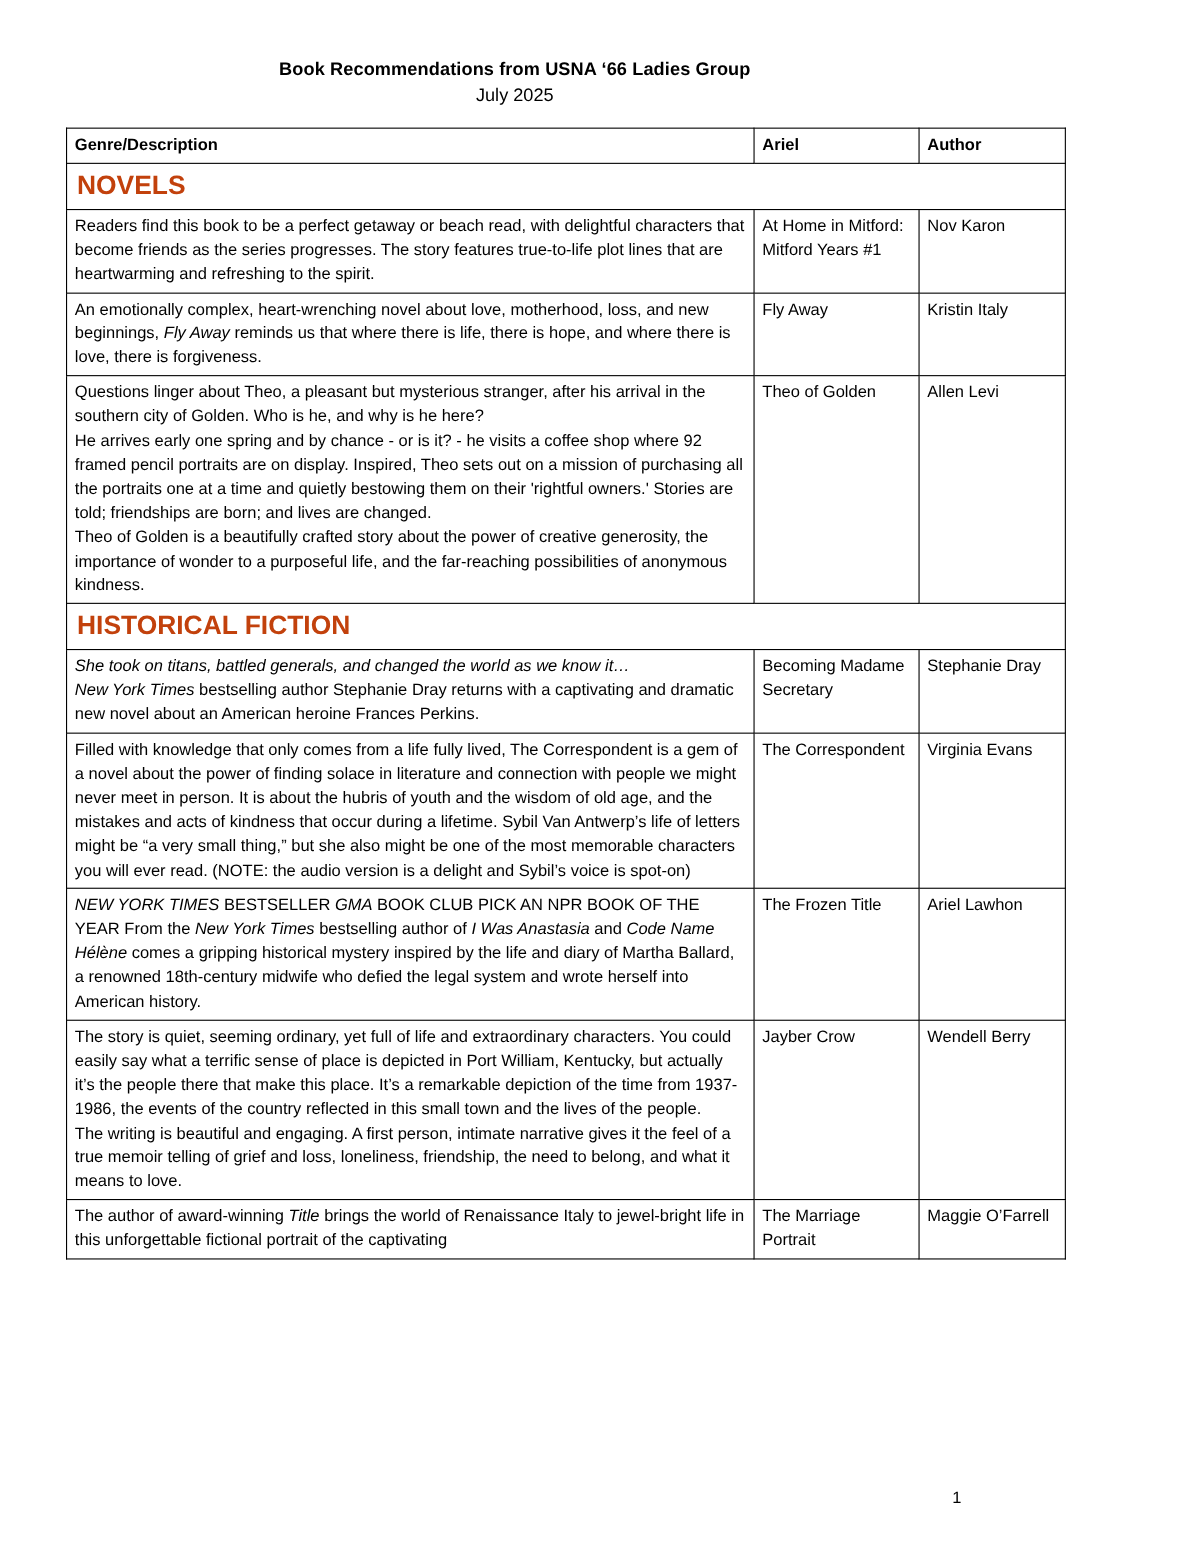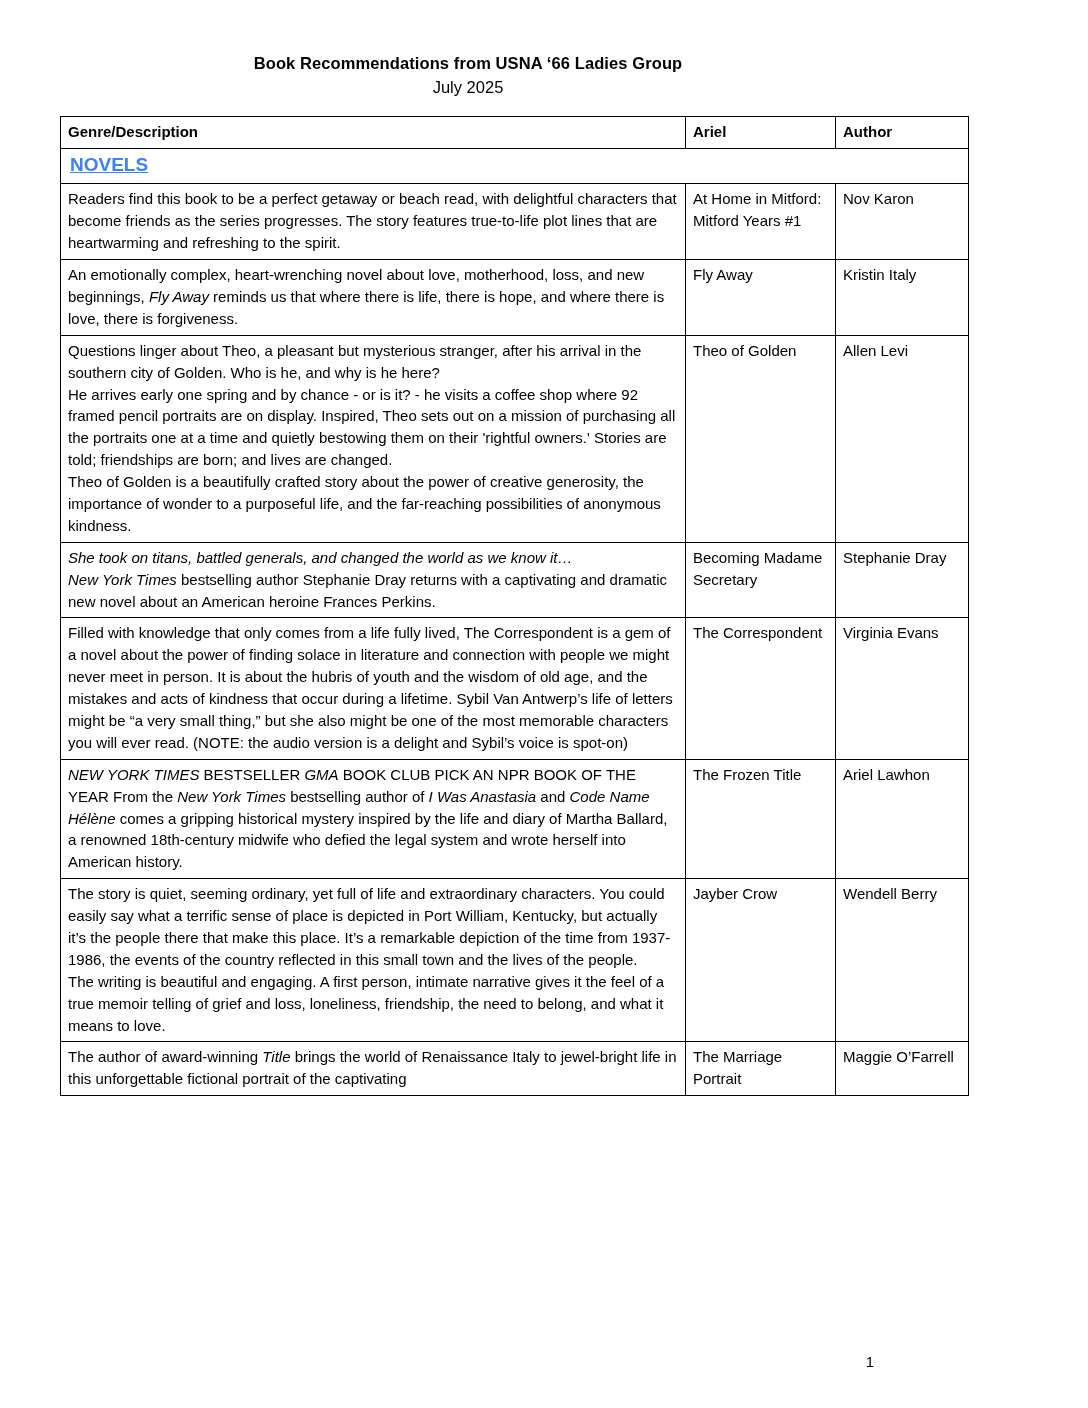--- a/index.html
+++ b/index.html
@@ -54,26 +54,25 @@
   col.c-title { width: 150px; }
   col.c-author { width: 133px; }
 
   thead th {
     font-weight: bold;
     font-size: 20px;
     padding: 3px 7px 5px 9px;
     line-height: 1.3;
   }
   tr.section-row td {
-    color: #3b82f6;
+    color: #c2410c;
     font-weight: bold;
-    font-size: 19px;
+    font-size: 24px;
     padding: 4px 7px 6px 9px;
     line-height: 1.3;
-    text-decoration: underline;
   }
   td.desc { padding-left: 9px; }
   td.title, td.author { }
   em { font-style: italic; }
   .page-number {
     position: absolute;
     right: 62px;
     bottom: 38px;
     font-size: 15px;
   }
@@ -119,20 +118,23 @@
         <td class="title">Fly Away</td>
         <td class="author">Kristin Italy</td>
       </tr>
 
       <tr>
         <td class="desc">Questions linger about Theo, a pleasant but mysterious stranger, after his arrival in the southern city of Golden. Who is he, and why is he here?<br>He arrives early one spring and by chance - or is it? - he visits a coffee shop where 92 framed pencil portraits are on display. Inspired, Theo sets out on a mission of purchasing all the portraits one at a time and quietly bestowing them on their 'rightful owners.' Stories are told; friendships are born; and lives are changed.<br>Theo of Golden is a beautifully crafted story about the power of creative generosity, the importance of wonder to a purposeful life, and the far-reaching possibilities of anonymous kindness.</td>
         <td class="title">Theo of Golden</td>
         <td class="author">Allen Levi</td>
       </tr>
 
+      <tr class="section-row">
+        <td colspan="3">HISTORICAL FICTION</td>
+      </tr>
 
       <tr>
         <td class="desc"><em>She took on titans, battled generals, and changed the world as we know it…</em><br><em>New York Times</em> bestselling author Stephanie Dray returns with a captivating and dramatic new novel about an American heroine Frances Perkins.</td>
         <td class="title">Becoming Madame Secretary</td>
         <td class="author">Stephanie Dray</td>
       </tr>
 
       <tr>
         <td class="desc">Filled with knowledge that only comes from a life fully lived, The Correspondent is a gem of a novel about the power of finding solace in literature and connection with people we might never meet in person. It is about the hubris of youth and the wisdom of old age, and the mistakes and acts of kindness that occur during a lifetime. Sybil Van Antwerp’s life of letters might be “a very small thing,” but she also might be one of the most memorable characters you will ever read. (NOTE: the audio version is a delight and Sybil’s voice is spot-on)</td>
         <td class="title">The Correspondent</td>

